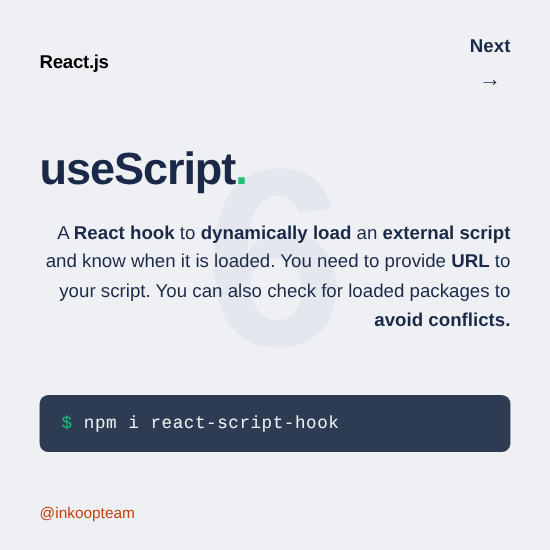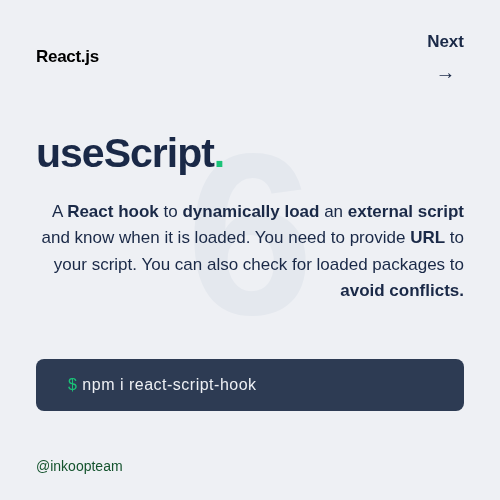--- a/index.html
+++ b/index.html
@@ -75,38 +75,38 @@
       font-weight: 400;
       margin-bottom: 55px;
       text-align: right;
     }
     .description b {
       font-weight: 700;
     }
     .terminal {
       background: #2d3b53;
       border-radius: 8px;
-      padding: 17px 32px;
-      font-family: Liberation Sans, sans-serif;
+      padding: 17px 20px;
+      font-family: Liberation Mono, monospace;
       font-size: 16px;
       color: #eef0f4;
       letter-spacing: 0.5px;
     }
     .prompt {
       color: #1bc278;
     }
     .footer {
       position: absolute;
       bottom: 26px;
       left: 36px;
       right: 36px;
       display: flex;
       justify-content: space-between;
       font-size: 14px;
-      color: #14532d;
+      color: #c2410c;
     }
   </style>
 </head>
 <body>
 
 <div class="watermark">6</div>
 
 <div class="header">
   <div class="brand">React.js</div>
   <div class="next">

